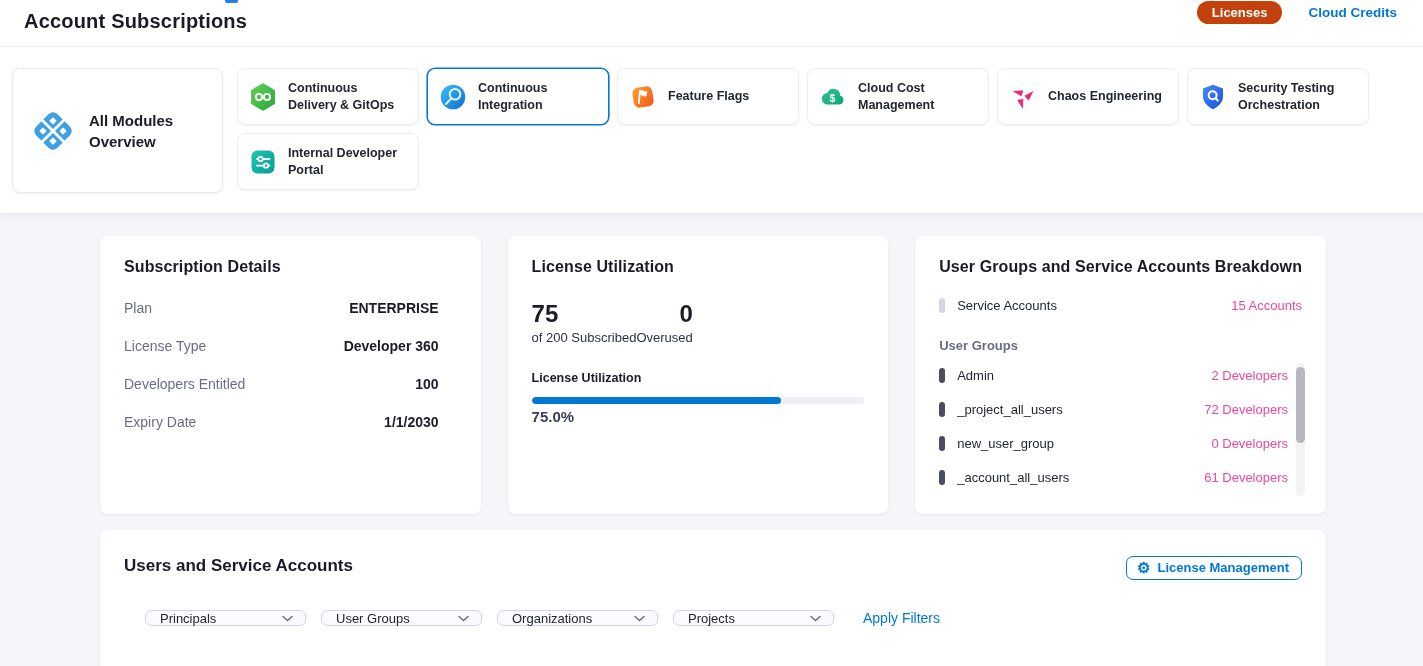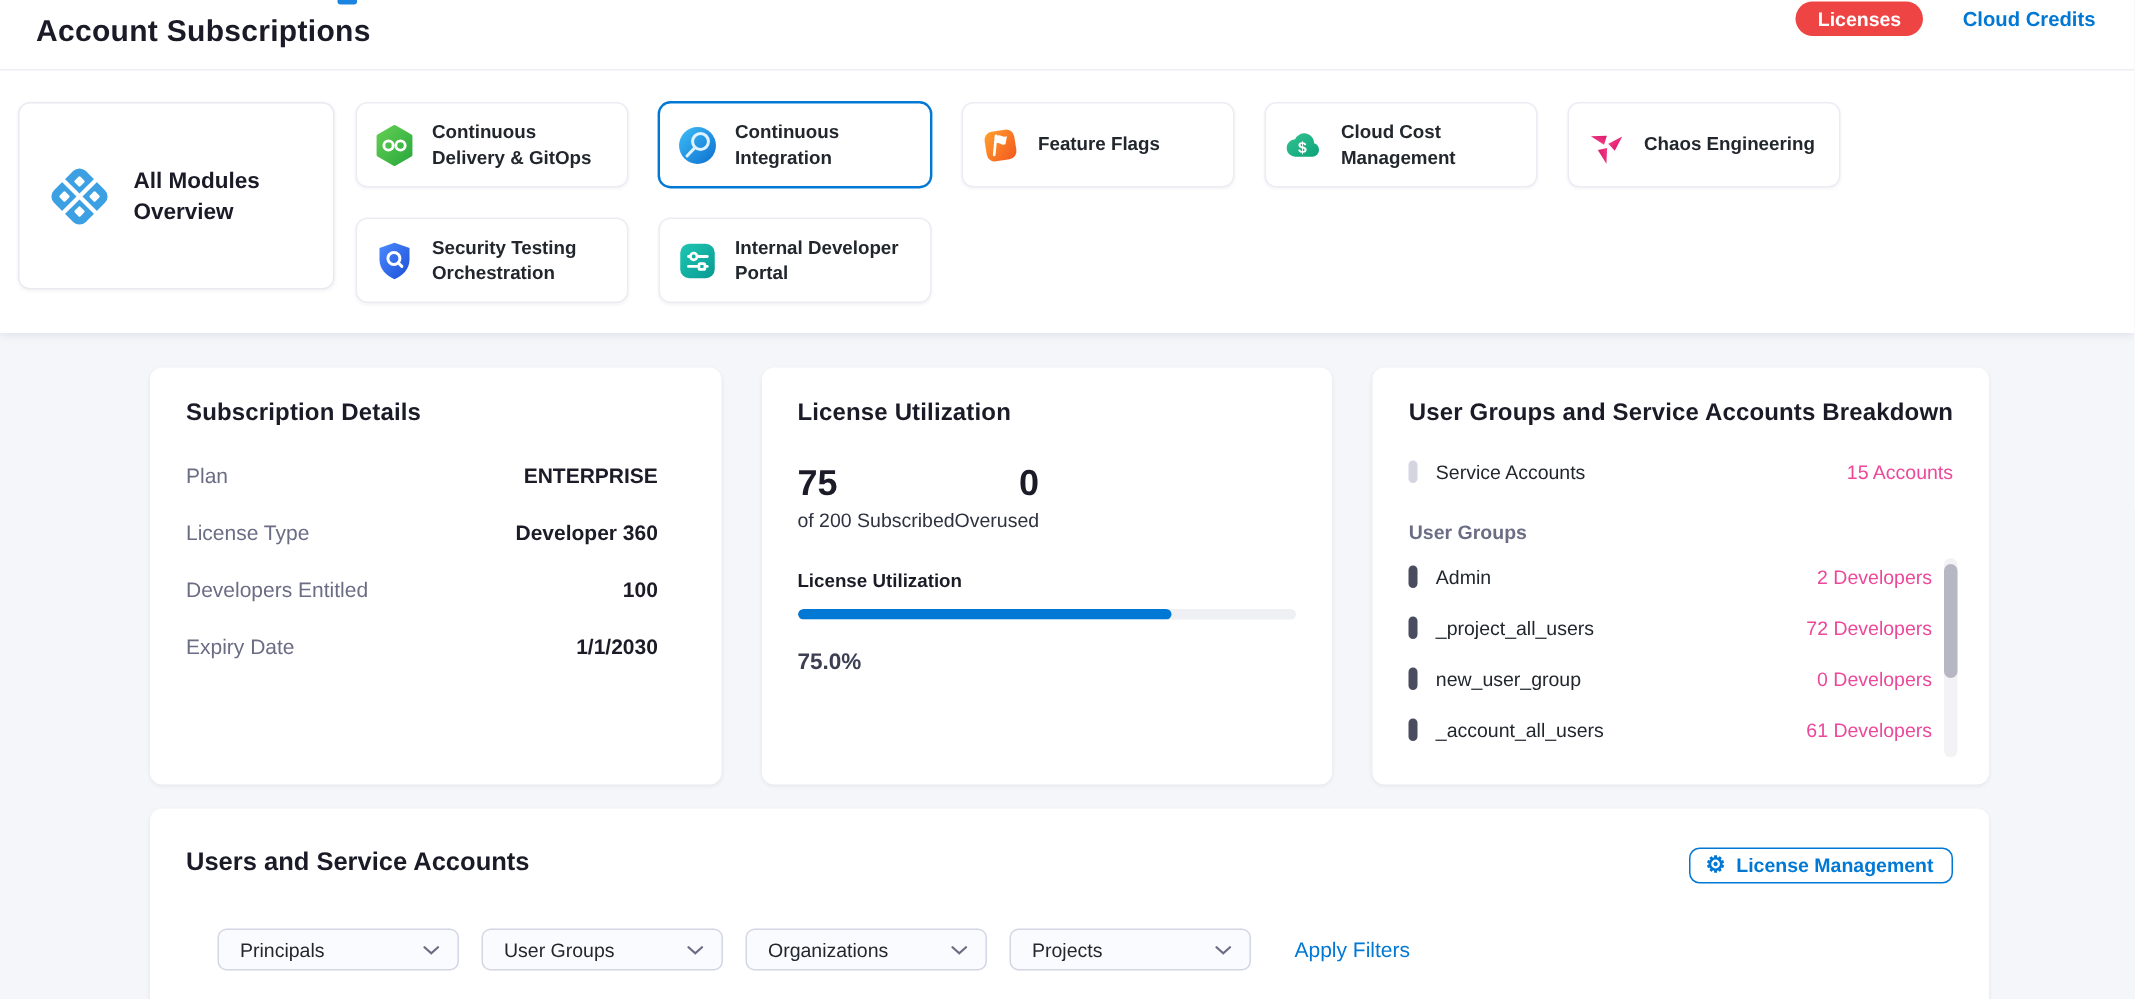--- a/index.html
+++ b/index.html
@@ -5,28 +5,28 @@
   html,body{margin:0;padding:0;}
   body{font-family:"Liberation Sans",sans-serif;-webkit-font-smoothing:antialiased;}
   .page{width:1423px;height:666px;overflow:hidden;position:relative;background:#f4f6fa;}
 
   
   .top{background:#fff;box-shadow:0 2px 5px rgba(30,40,70,.08);position:relative;}
   .header{position:relative;height:46px;border-bottom:1px solid #eceef3;}
   .page-title{position:absolute;left:24px;top:10px;font-size:20px;font-weight:700;color:#1b1b28;letter-spacing:.2px;}
   .top-fragment{position:absolute;left:225px;top:0;width:13px;height:3px;background:#1a84e0;border-radius:0 0 2px 2px;}
   .header-right{position:absolute;right:26px;top:0;height:24px;display:flex;align-items:center;gap:26px;}
-  .licenses-pill{background:#ef4444;color:#fff;border-radius:13px;padding:4px 15px;font-size:13px;font-weight:700;border:none;cursor:pointer;line-height:15px;}
+  .licenses-pill{background:#c2410c;color:#fff;border-radius:13px;padding:4px 15px;font-size:13px;font-weight:700;border:none;cursor:pointer;line-height:15px;}
   .cloud-credits{color:#0278d5;font-size:13.5px;font-weight:700;text-decoration:none;cursor:pointer;}
 
   
   .modules-bar{display:flex;gap:14px;padding:21px 12px 20px 12px;}
   .overview-card{width:211px;height:125px;box-sizing:border-box;background:#fff;border:1px solid #e9eaf1;border-radius:8px;box-shadow:0 1px 3px rgba(40,41,61,.06);display:flex;align-items:center;gap:14px;padding-left:18px;cursor:pointer;flex:none;}
   .overview-label{font-size:15px;font-weight:700;color:#1b1b28;line-height:21px;width:96px;}
-  .module-grid{flex:1;display:flex;flex-wrap:wrap;gap:20px;align-content:flex-start;}
+  .module-grid{flex:1;display:flex;flex-wrap:wrap;gap:8px;align-content:flex-start;}
   .module-card{width:182px;height:57px;box-sizing:border-box;background:#fff;border:1px solid #ecedf4;border-radius:8px;box-shadow:0 1px 2px rgba(40,41,61,.05);display:flex;align-items:center;gap:11px;padding:0 11px;cursor:pointer;}
   .module-card.selected{border:1px solid #0278d5;box-shadow:0 0 0 .6px #0278d5;}
   .module-label{font-size:12.5px;font-weight:700;color:#22272e;line-height:17px;}
   .micon{flex:none;display:block;}
 
   
   .content{padding:23px 97px 0 100px;}
   .cards-row{display:flex;gap:27px;margin-bottom:16px;}
   .card{flex:1;background:#fff;border-radius:8px;box-shadow:0 1px 3px rgba(40,41,61,.08);height:278px;box-sizing:border-box;padding:22px 24px;position:relative;}
   .card-title{font-size:16px;font-weight:700;color:#1b1b28;letter-spacing:.1px;white-space:nowrap;}
@@ -38,21 +38,21 @@
   .sub-value{font-size:14px;font-weight:700;color:#1c1c28;}
 
   
   .usage-row{display:flex;justify-content:flex-start;margin-top:25px;}
   .usage-right{text-align:right;}
   .big-num{font-size:24px;font-weight:800;color:#1c1c28;line-height:26px;}
   .usage-caption{font-size:13px;color:#2e3140;margin-top:3px;}
   .bar-label{margin-top:26px;font-size:12.5px;font-weight:700;color:#1c1c28;}
   .progress-track{margin-top:12px;height:7px;background:#eef0f4;border-radius:4px;overflow:hidden;}
   .progress-fill{height:100%;background:#0278d5;border-radius:4px;width:0;}
-  .percent{margin-top:20px;font-size:15px;font-weight:700;color:#3c3f52;}
+  .percent{margin-top:4px;font-size:15px;font-weight:700;color:#3c3f52;}
 
   
   .sa-row{display:flex;align-items:center;margin-top:22px;}
   .marker{width:6px;height:15px;border-radius:3px;flex:none;}
   .marker.light{background:#d5d5e2;}
   .marker.dark{background:#4a4c60;}
   .bd-name{font-size:13px;color:#22272e;margin-left:12px;}
   .bd-count{font-size:13px;color:#ec4899;margin-left:auto;}
   .sa-row .bd-count{padding-right:0;}
   .ug-label{margin-top:25px;font-size:13px;font-weight:700;color:#6b6d85;}
@@ -61,21 +61,21 @@
   .bd-scroll-track{position:absolute;right:21px;top:127px;width:9px;height:133px;background:#f3f3f6;border-radius:5px;}
   .bd-scroll-thumb{position:absolute;left:0;top:4px;width:9px;height:76px;background:#b6b7c2;border-radius:5px;}
 
   
   .bottom-card{background:#fff;border-radius:8px;box-shadow:0 1px 3px rgba(40,41,61,.08);padding:26px 24px 60px 24px;}
   .bottom-head{display:flex;justify-content:space-between;align-items:flex-start;}
   .section-title{font-size:17px;font-weight:700;color:#1b1b28;}
   .lm-button{display:flex;align-items:center;gap:7px;border:1.5px solid #0278d5;border-radius:7px;background:#fff;color:#0278d5;font-size:13px;font-weight:700;padding:3px 12px 4px 10px;cursor:pointer;font-family:inherit;}
   .gear{font-size:15px;line-height:15px;}
   .filters-row{margin-top:30px;display:flex;align-items:center;gap:15px;padding-left:21px;}
-  .select{width:161px;height:28px;box-sizing:border-box;border:1px solid #d4d6e4;border-radius:6px;background:#fafbfe;display:flex;align-items:center;justify-content:space-between;padding:0 12px 0 14px;font-size:13px;color:#22272e;cursor:pointer;}
+  .select{width:161px;height:16px;box-sizing:border-box;border:1px solid #d4d6e4;border-radius:6px;background:#fafbfe;display:flex;align-items:center;justify-content:space-between;padding:0 12px 0 14px;font-size:13px;color:#22272e;cursor:pointer;}
   .apply{margin-left:14px;color:#0278d5;font-size:14px;font-weight:400;text-decoration:none;cursor:pointer;}
   .chev{flex:none;}
 </style>
 </head>
 <body>
 
 <div class="page">
 
   <div class="top">
     <div class="header">

